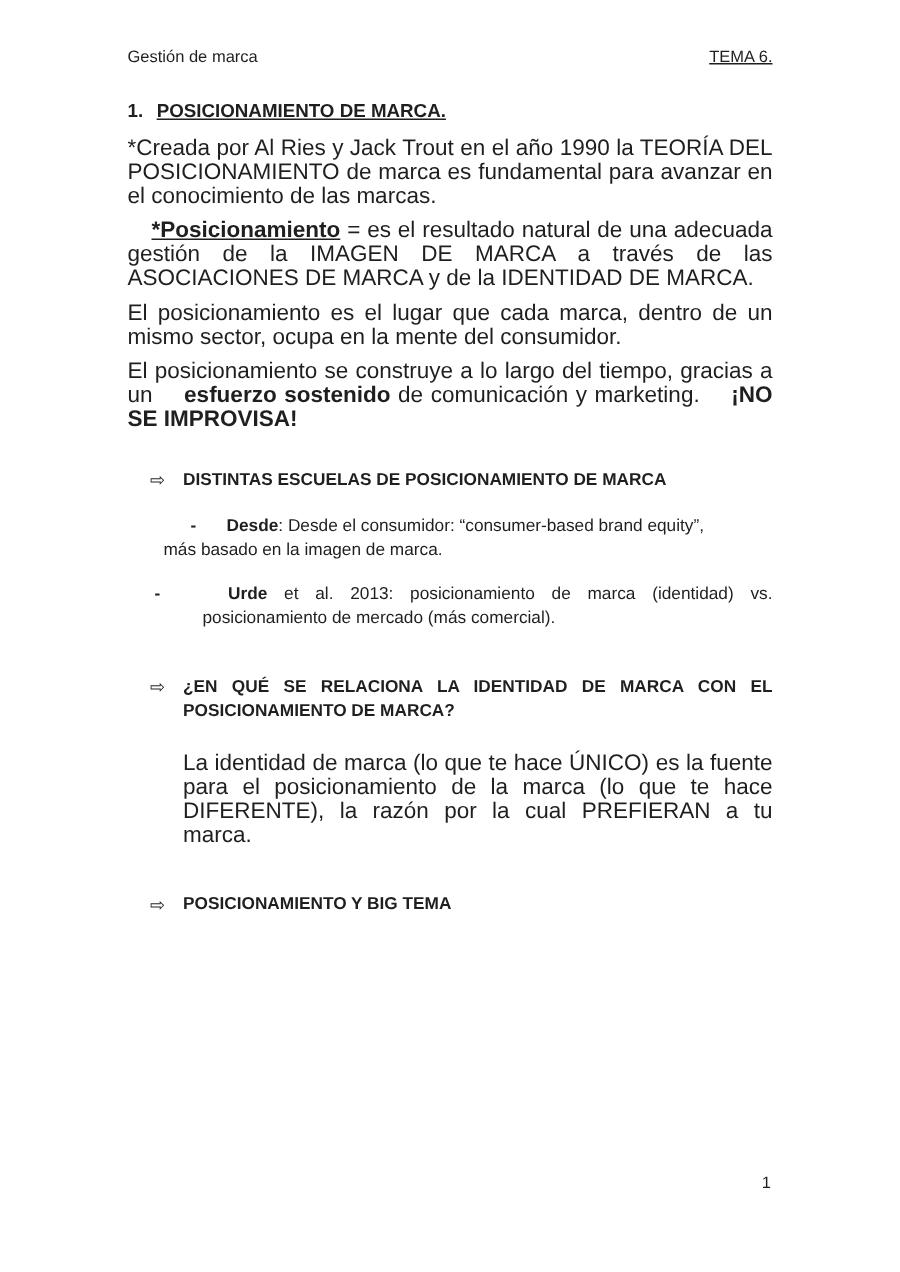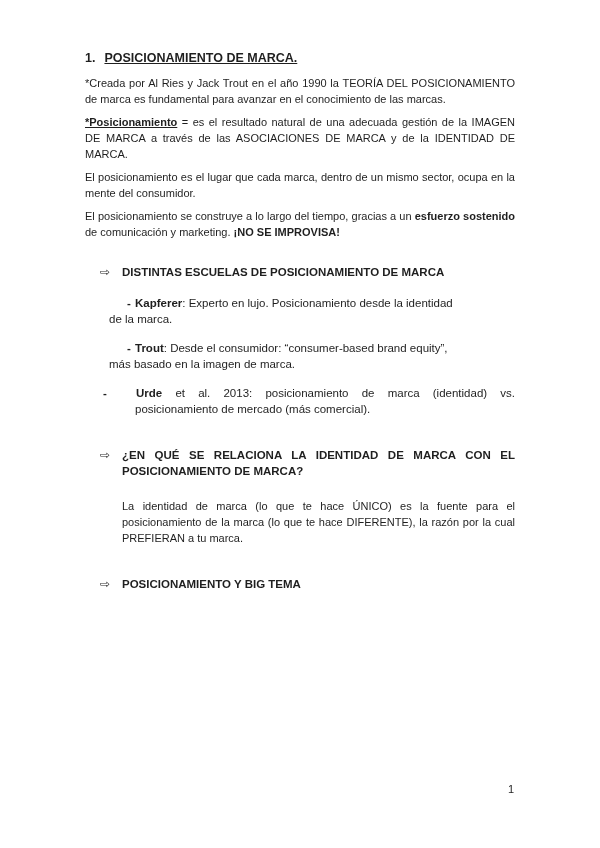--- a/index.html
+++ b/index.html
@@ -10,35 +10,35 @@
     color:#1f1f1f;
   }
   .page {
     position:relative;
     width:600px; height:848px;
     padding:30px 85px 0 85px;
     background:#ffffff;
     overflow:hidden;
   }
   .u { text-decoration:underline; }
-  .b { font-weight:bold; }
+  .b { font-weight:bold;margin-left:16px; }
 
   .header {
     display:flex; justify-content:space-between;
     font-size:11px; line-height:16px;
   }
 
   .h1 {
     margin-top:20px; margin-bottom:9px;
     display:flex; gap:9px;
     font-weight:bold; font-size:12.5px; line-height:16px;
   }
 
   .para {
-    font-size:11px; line-height:16px;
+    font-size:15px; line-height:16px;
     text-align:justify;
     margin-bottom:7px;
   }
 
   .section { margin-top:24px; }
   .section.gap-lg { margin-top:30px; }
 
   .sec-head {
     display:flex; margin-left:15px; margin-bottom:15px;
     font-size:11.5px; line-height:16px;
@@ -72,20 +72,24 @@
   .pagenum {
     position:absolute; top:782px; right:86px;
     font-size:11px; line-height:14px;
   }
 </style>
 </head>
 <body>
 
 <div class="page">
 
+  <div class="header">
+    <span>Gestión de marca</span>
+    <span class="u">TEMA 6.</span>
+  </div>
 
   <div class="h1">
     <span>1.</span>
     <span class="u">POSICIONAMIENTO DE MARCA.</span>
   </div>
 
   <p class="para">*Creada por Al Ries y Jack Trout en el año 1990 la TEORÍA DEL POSICIONAMIENTO de marca es fundamental para avanzar en el conocimiento de las marcas.</p>
 
   <p class="para"><span class="b u">*Posicionamiento</span><span> = es el resultado natural de una adecuada gestión de la IMAGEN DE MARCA a través de las ASOCIACIONES DE MARCA y de la IDENTIDAD DE MARCA.</span></p>
 
@@ -94,23 +98,22 @@
 
 
   <p class="para"><span>El posicionamiento se construye a lo largo del tiempo, gracias a un </span><span class="b">esfuerzo sostenido</span><span> de comunicación y marketing. </span><span class="b">¡NO SE IMPROVISA!</span></p>
 
   <div class="section">
     <div class="sec-head">
       <span class="arrow">⇨</span>
       <span class="sec-title">DISTINTAS ESCUELAS DE POSICIONAMIENTO DE MARCA</span>
     </div>
 
-    <div class="bullet manual"><span class="dash">-</span><span class="b">Kapferer</span><span>: Experto en lujo. Posicionamiento desde la identidad</span><br><span>de la marca.</span></div>
 
-    <div class="bullet manual"><span class="dash">-</span><span class="b">Trout</span><span>: Desde el consumidor: “consumer-based brand equity”,</span><br><span>más basado en la imagen de marca.</span></div>
+    <div class="bullet manual"><span class="dash">-</span><span class="b">Desde</span><span>: Desde el consumidor: “consumer-based brand equity”,</span><br><span>más basado en la imagen de marca.</span></div>
 
     <div class="bullet hang"><span class="dash">-</span><span class="b">Urde</span><span> et al. 2013: posicionamiento de marca (identidad) vs. posicionamiento de mercado (más comercial).</span></div>
   </div>
 
   <div class="section gap-lg">
     <div class="sec-head">
       <span class="arrow">⇨</span>
       <span class="sec-title">¿EN QUÉ SE RELACIONA LA IDENTIDAD DE MARCA CON EL POSICIONAMIENTO DE MARCA?</span>
     </div>
     <div class="sec-body">

